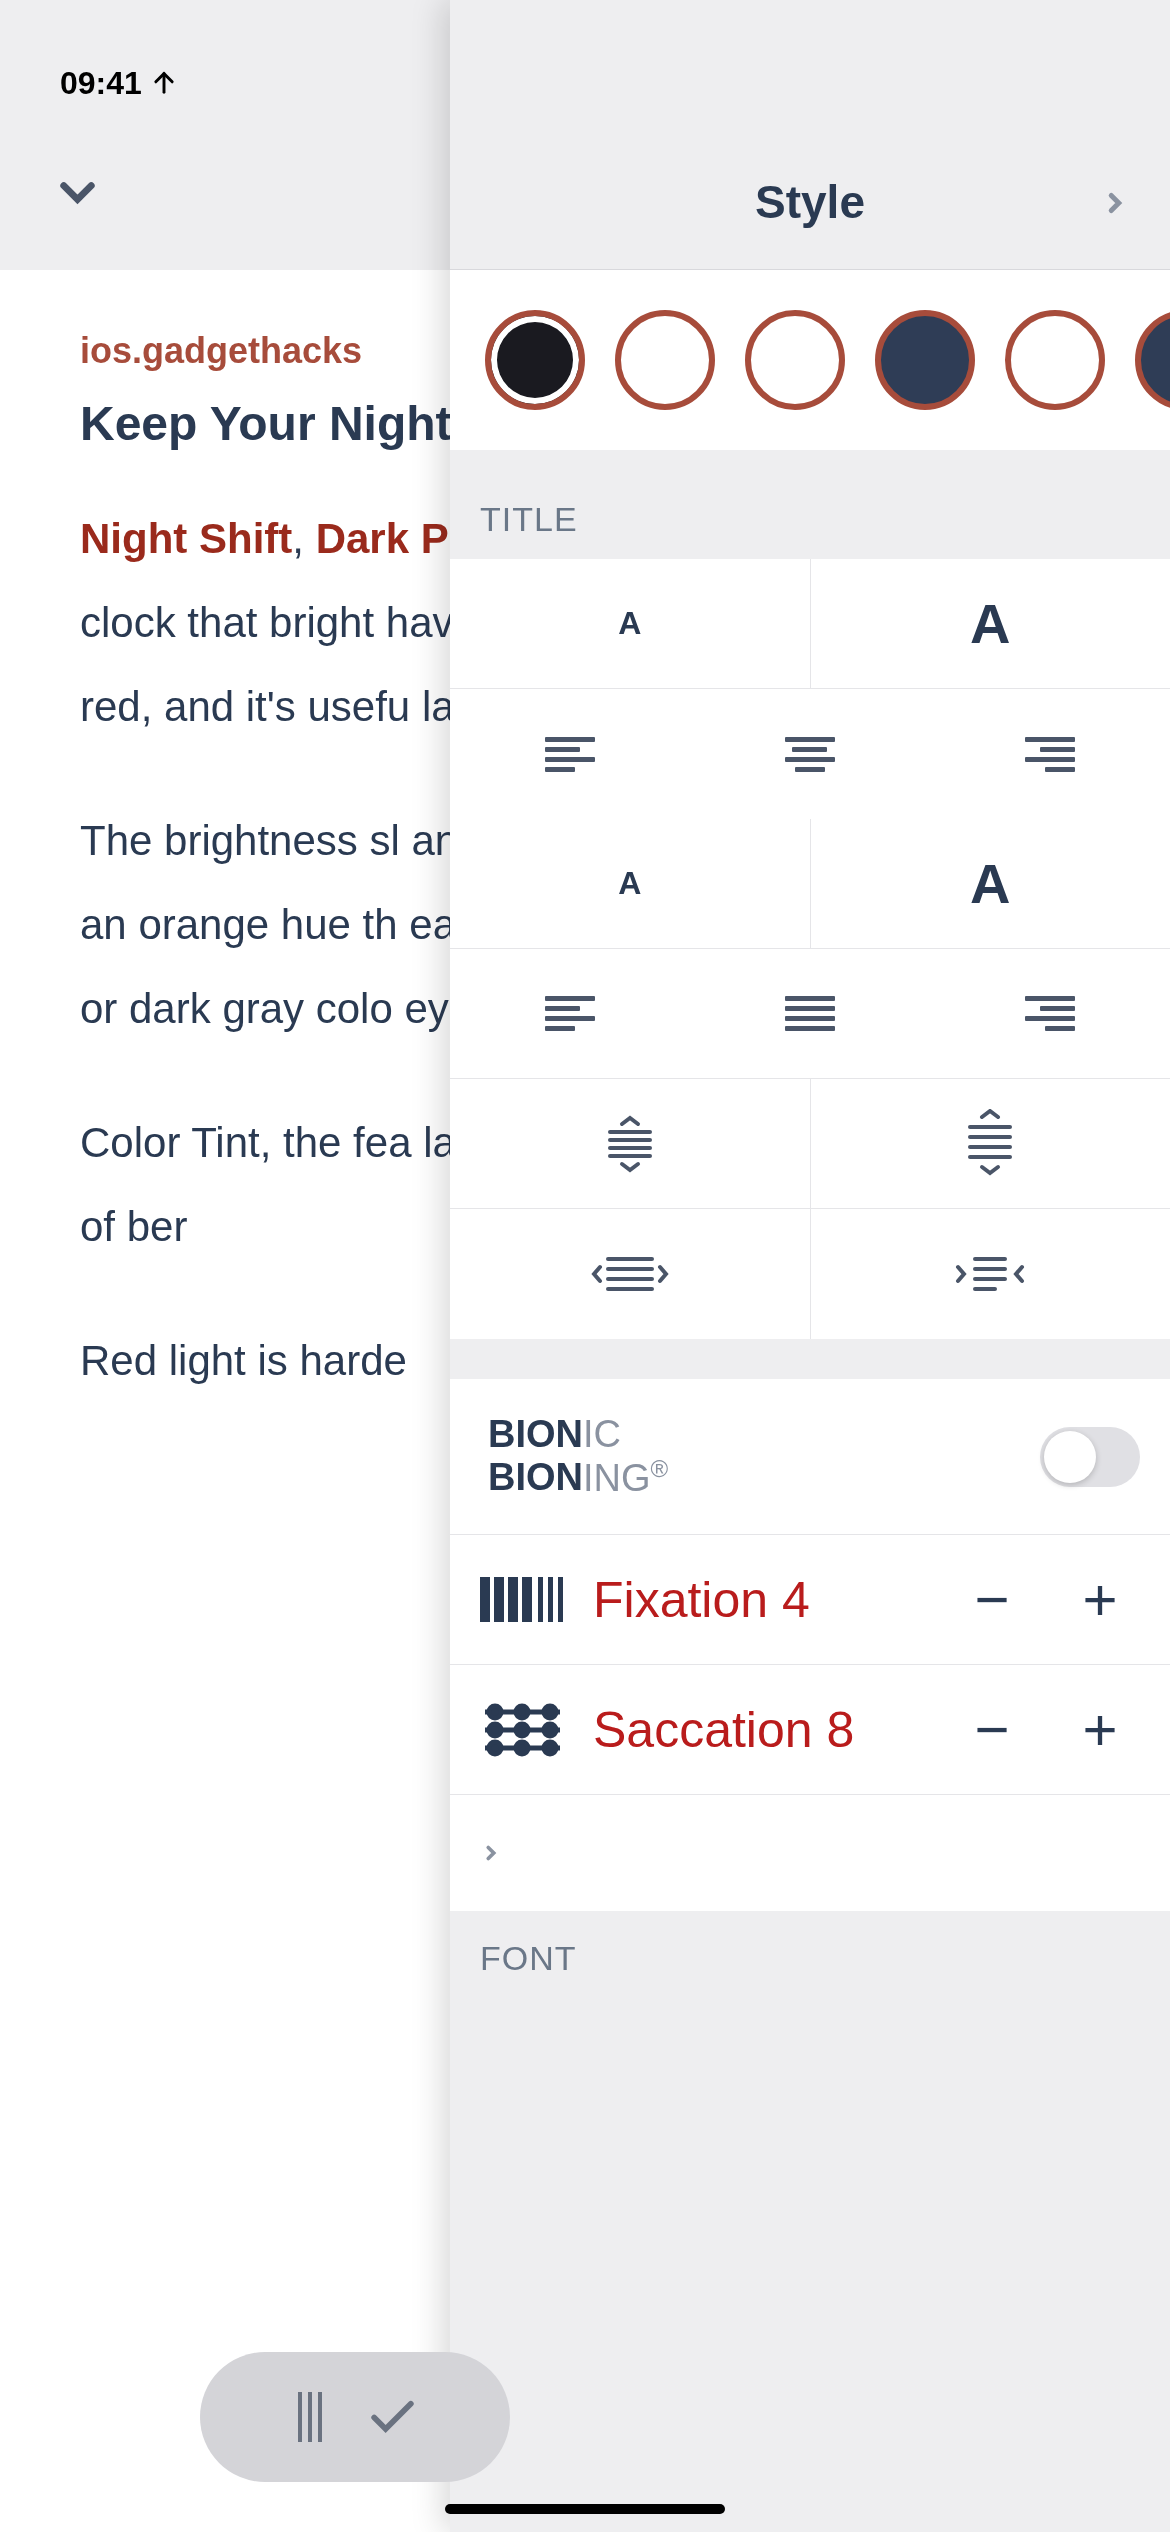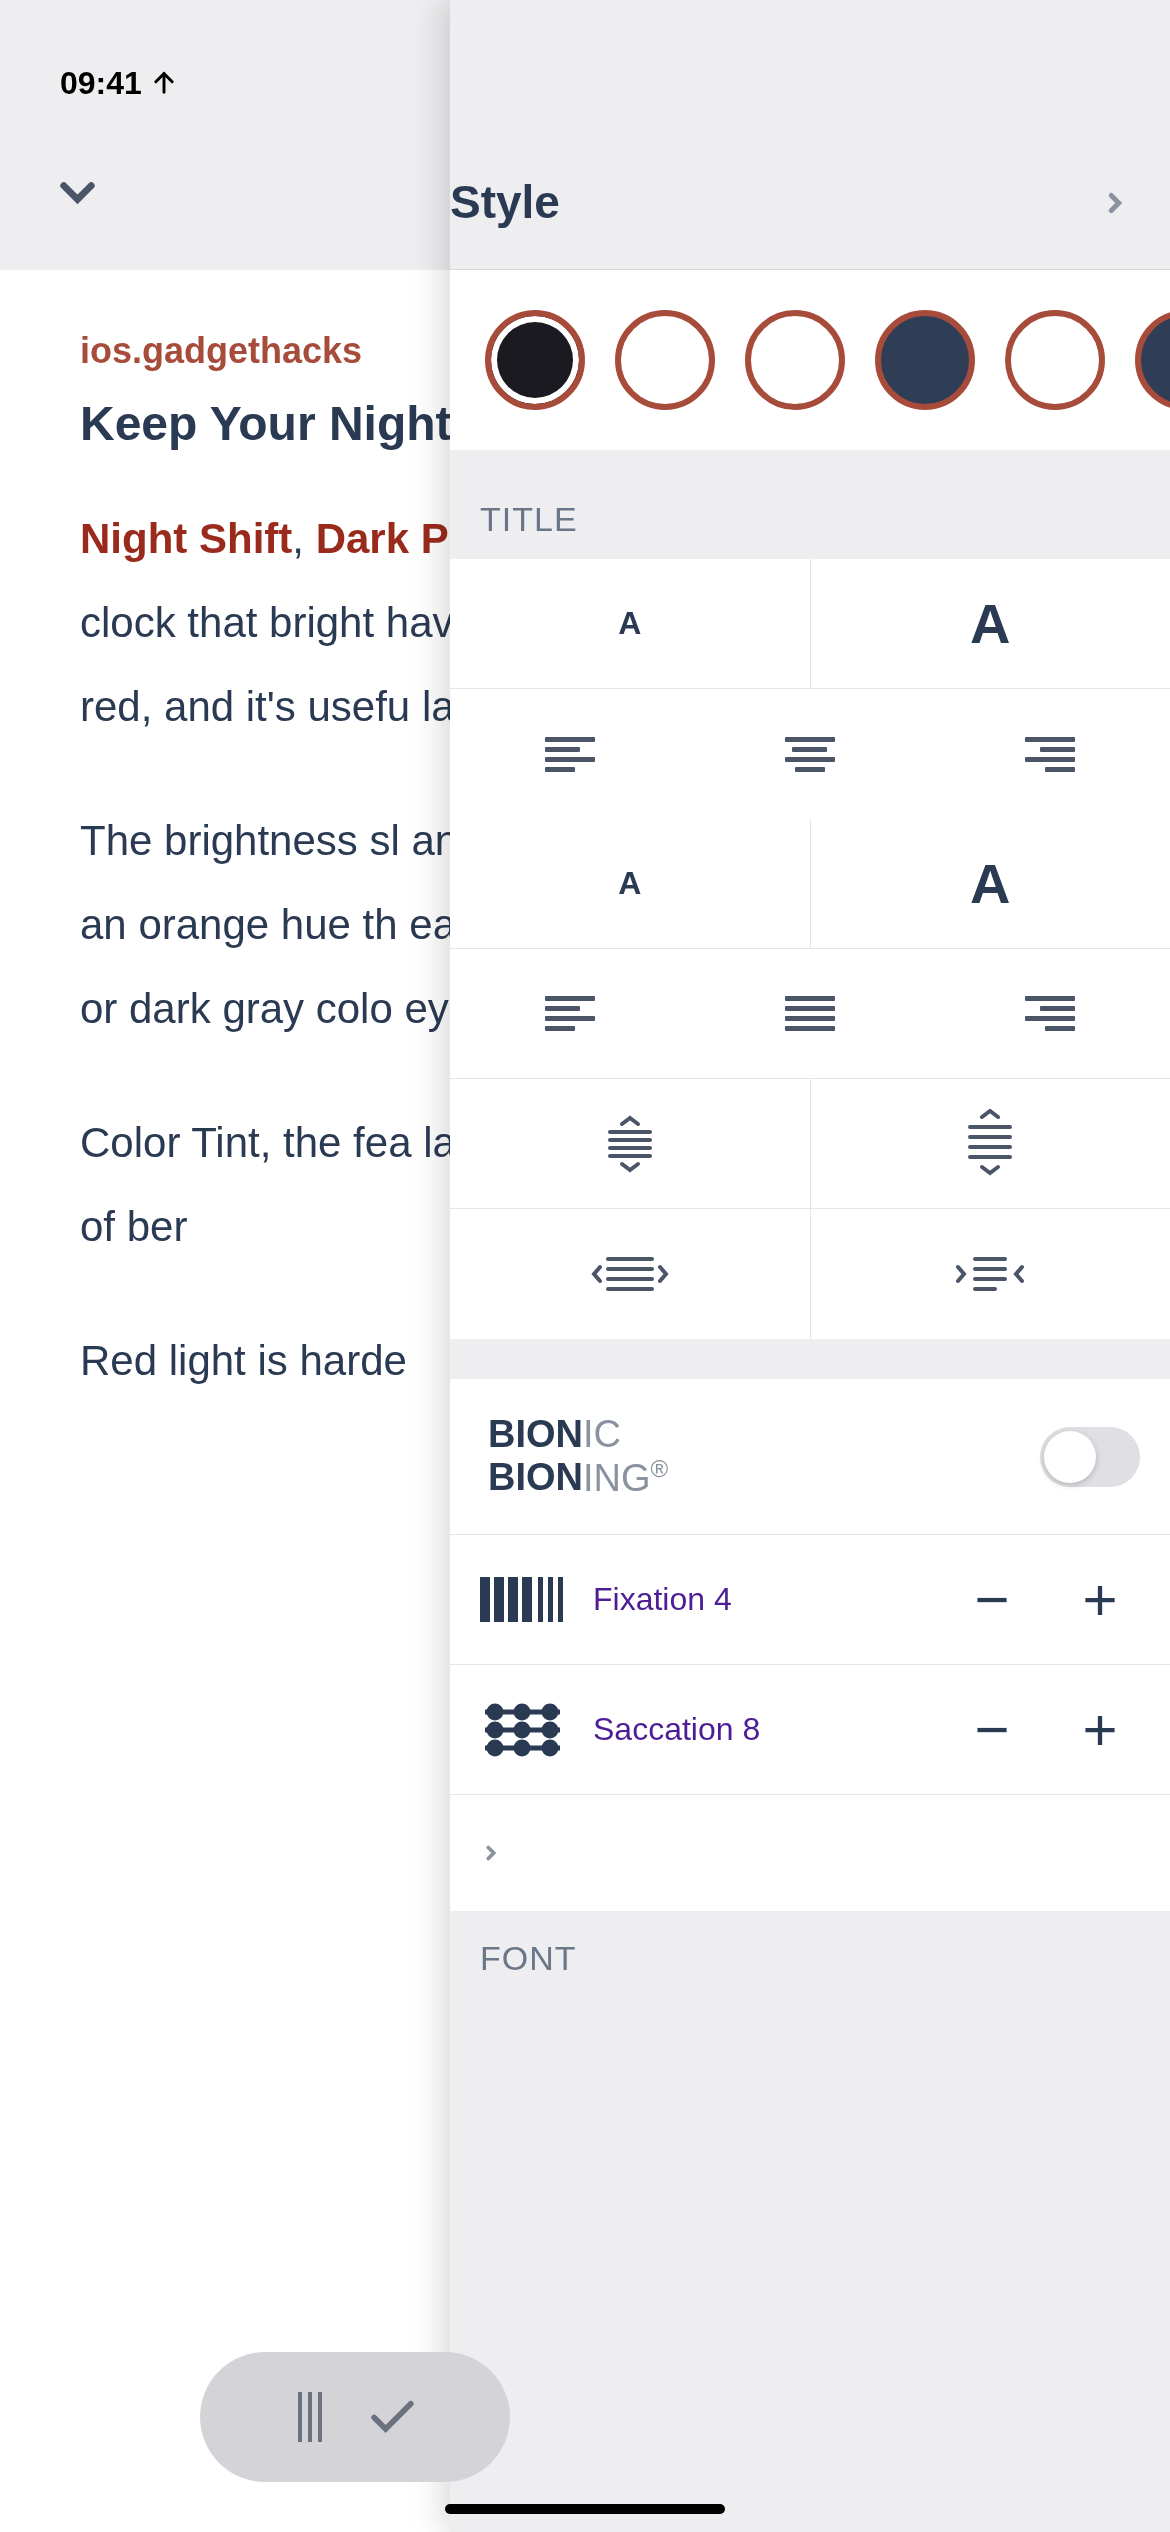--- a/index.html
+++ b/index.html
@@ -136,20 +136,21 @@
       height: 2532px;
       background: #eeeef0;
       box-shadow: -8px 0 30px rgba(0,0,0,0.15);
       z-index: 5;
       overflow: hidden;
     }
     .panel-header {
       height: 270px;
       display: flex;
       align-items: flex-end;
+      justify-content: center;
       position: relative;
       padding-bottom: 40px;
       border-bottom: 1px solid #d8d8dc;
     }
     .panel-title {
       font-size: 46px;
       font-weight: 700;
       color: #2a3a52;
     }
     .panel-chevron {
@@ -236,22 +237,22 @@
     }
     .control-row {
       background: #fff;
       display: flex;
       align-items: center;
       padding: 30px 30px;
       border-bottom: 1px solid #e5e5e8;
       gap: 28px;
     }
     .control-label {
-      font-size: 32px;
-      color: #4c1d95;
+      font-size: 50px;
+      color: #b91c1c;
       flex: 1;
     }
     .pm-btn {
       width: 80px;
       display: flex;
       justify-content: center;
       font-size: 60px;
       color: #2a3a52;
       font-weight: 300;
     }

